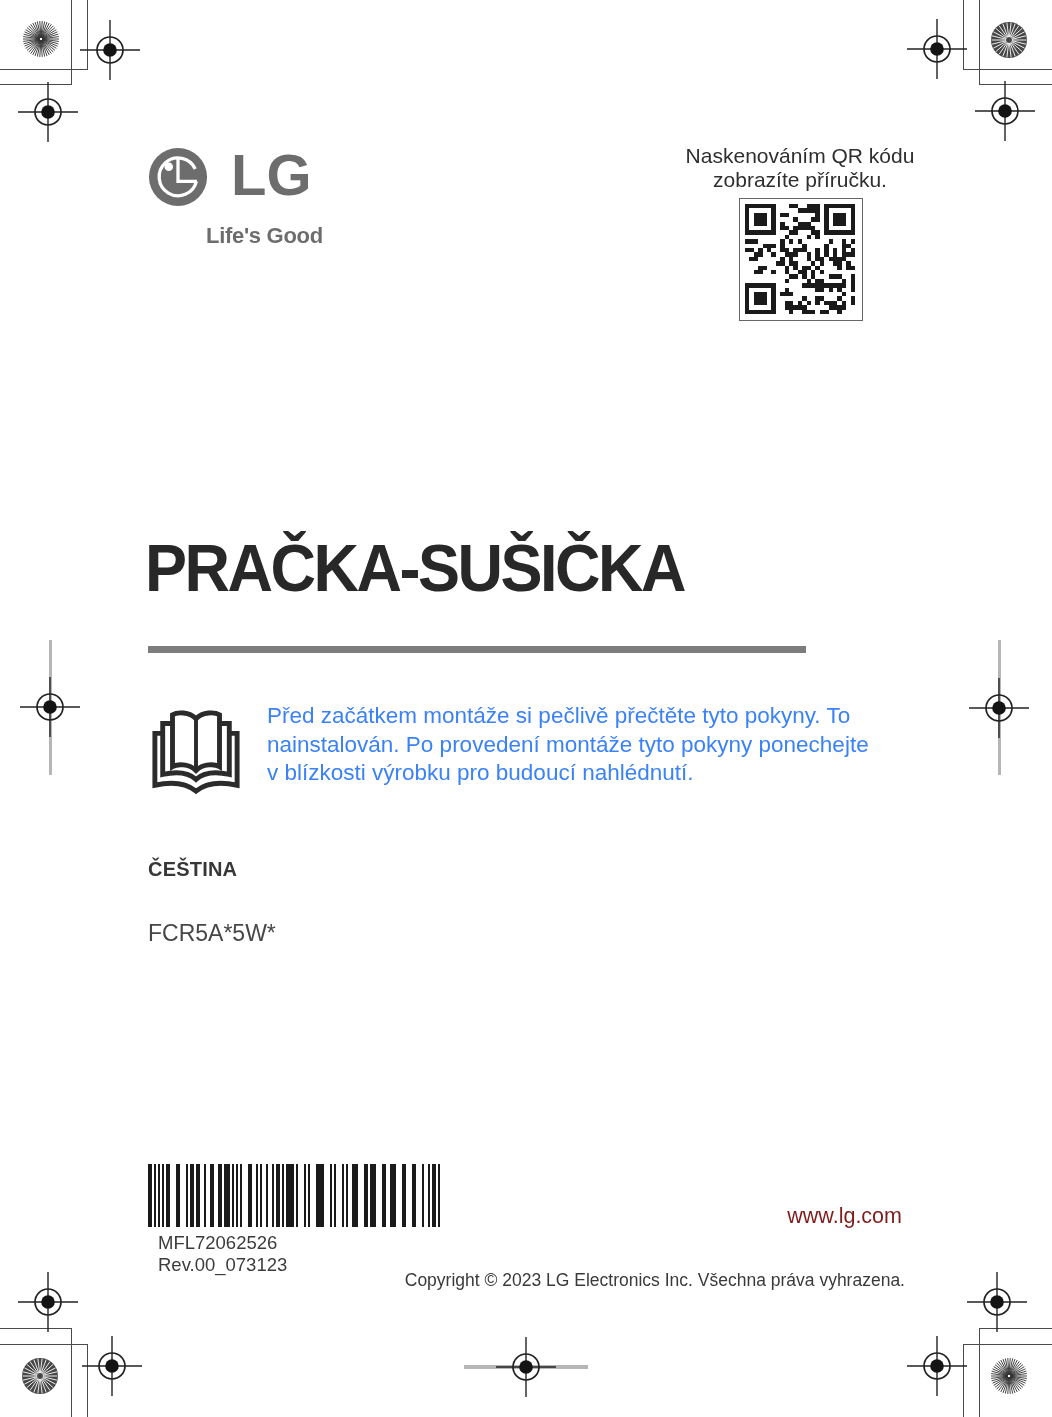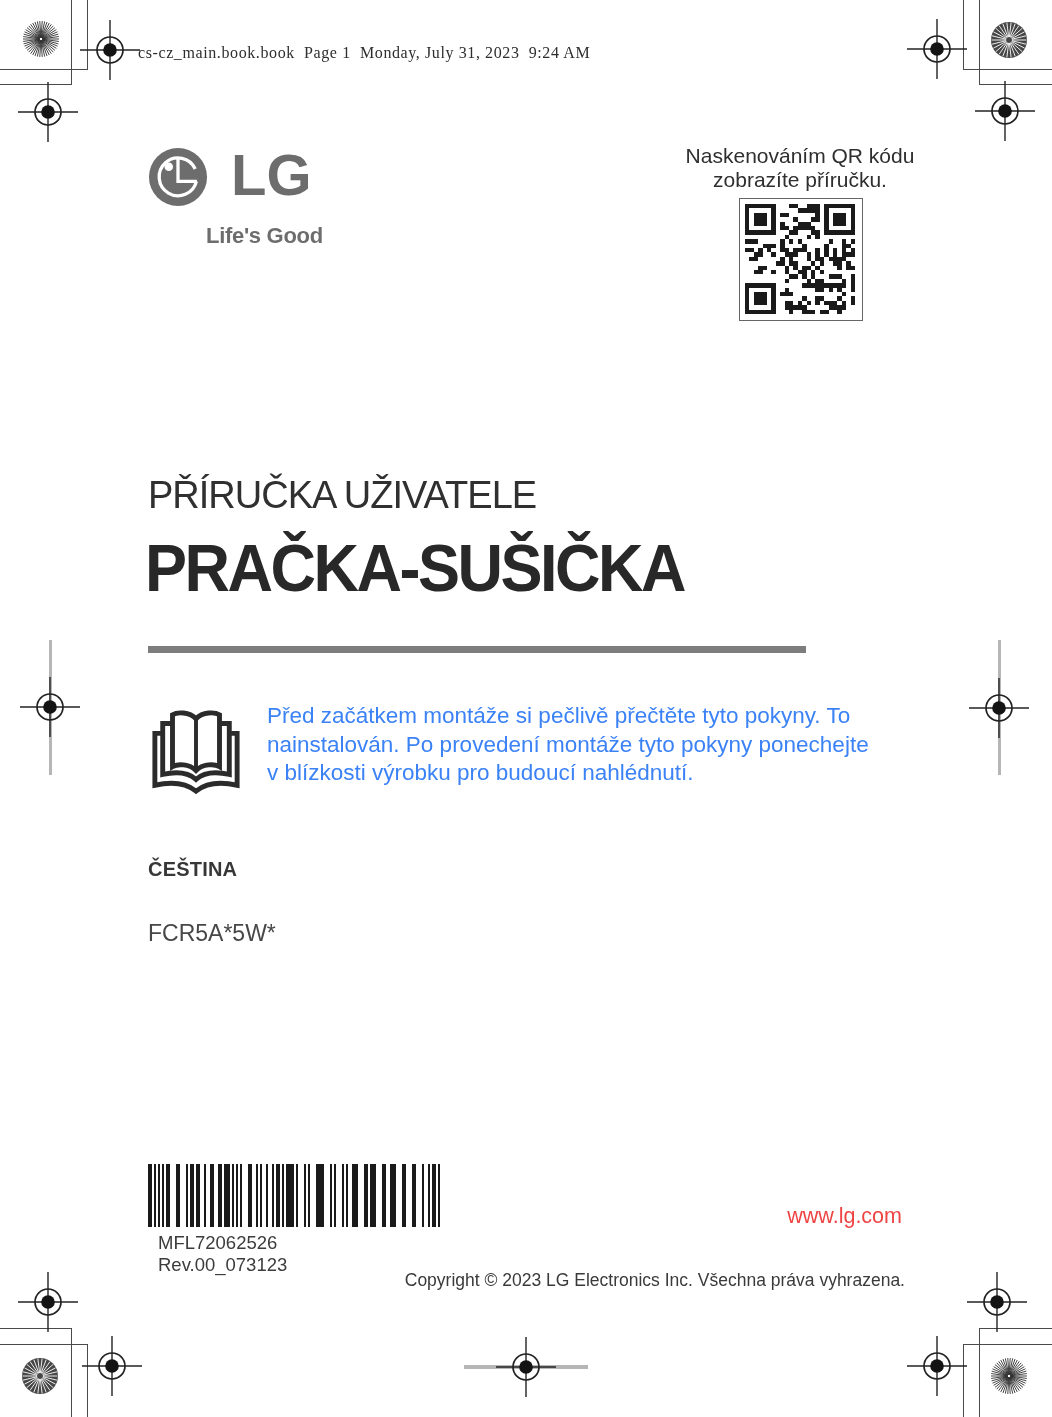--- a/index.html
+++ b/index.html
@@ -18,21 +18,21 @@
   .qr-box{position:absolute;left:739px;top:198px;width:112px;height:111px;
           border:1px solid #666;padding:5px;background:#fff;}
   .kicker{font-size:38px;font-weight:400;letter-spacing:-1px;color:#303030;white-space:nowrap;}
   .title{font-size:63px;font-weight:700;letter-spacing:-2.5px;color:#282828;white-space:nowrap;
          transform:scaleY(1.06);transform-origin:left top;}
   .rule{position:absolute;left:148px;top:646px;width:658px;height:7px;background:#7d7d7d;}
   .intro{font-size:22.5px;line-height:28.5px;color:#3b82f6;white-space:nowrap;}
   .lang{font-size:20px;font-weight:700;color:#373737;letter-spacing:0.2px;}
   .model{font-size:23px;font-weight:400;color:#474747;}
   .mfl{font-size:18.5px;line-height:22px;color:#3c3c3c;}
-  .web{font-size:21.5px;color:#ef4444;text-align:right;}
+  .web{font-size:21.5px;color:#7f1d1d;text-align:right;}
   .copy{font-size:17.5px;color:#3a3a3a;text-align:right;}
 </style>
 </head>
 <body>
 
 <div class="page">
 
   <div>
 
     <div class="mark-line" style="left:0;top:69px;width:88px;height:1.4px"></div>
@@ -275,21 +275,20 @@
         <line x1="0.87" y1="-1.23" x2="10.38" y2="-14.71" stroke="#2e2e2e" stroke-width="0.9"></line>
         <line x1="1.02" y1="-1.10" x2="12.29" y2="-13.16" stroke="#2e2e2e" stroke-width="0.9"></line>
         <line x1="1.16" y1="-0.95" x2="13.96" y2="-11.36" stroke="#2e2e2e" stroke-width="0.9"></line>
         <line x1="1.28" y1="-0.78" x2="15.38" y2="-9.35" stroke="#2e2e2e" stroke-width="0.9"></line>
         <line x1="1.38" y1="-0.60" x2="16.51" y2="-7.17" stroke="#2e2e2e" stroke-width="0.9"></line>
         <line x1="1.44" y1="-0.40" x2="17.33" y2="-4.86" stroke="#2e2e2e" stroke-width="0.9"></line>
         <line x1="1.49" y1="-0.20" x2="17.83" y2="-2.45" stroke="#2e2e2e" stroke-width="0.9"></line>
       </svg>
   </div>
 
-  <div class="abs header-line" style="left:138px;top:44px">cs-cz_main.book.book  Page 1  Monday, July 31, 2023  9:24 AM</div>
 
   <div>
     <svg class="abs" style="left:147px;top:146px" width="62" height="62" viewBox="0 0 64 64">
       <circle cx="32" cy="32" r="30" fill="#6d6d6d"></circle>
       <circle cx="22.5" cy="21.5" r="4.4" fill="#fff"></circle>
       <path d="M32 12.5 V36.5 H51.5" fill="none" stroke="#fff" stroke-width="3.4"></path>
       <path d="M51 36.5 A19.5 19.5 0 1 1 49.8 23.8" fill="none" stroke="#fff" stroke-width="3.4"></path>
     </svg>
     <div class="abs wordmark" style="left:231px;top:144px">LG</div>
     <div class="abs tagline" style="left:206px;top:211px">Life's Good</div>
@@ -578,21 +577,20 @@
         <rect x="10" y="24" width="1" height="1" fill="#1a1a1a"></rect>
         <rect x="13" y="24" width="1" height="1" fill="#1a1a1a"></rect>
         <rect x="14" y="24" width="1" height="1" fill="#1a1a1a"></rect>
         <rect x="15" y="24" width="1" height="1" fill="#1a1a1a"></rect>
         <rect x="17" y="24" width="1" height="1" fill="#1a1a1a"></rect>
         <rect x="18" y="24" width="1" height="1" fill="#1a1a1a"></rect>
         <rect x="21" y="24" width="1" height="1" fill="#1a1a1a"></rect>
       </svg>
   </div>
 
-  <div class="abs kicker" style="left:148px;top:474px">PŘÍRUČKA UŽIVATELE</div>
   <div class="abs title" style="left:145px;top:530px">PRAČKA-SUŠIČKA</div>
   <div class="rule"></div>
 
   <svg class="abs" style="left:149px;top:700px" width="94" height="100" viewBox="0 0 96 96">
     <g fill="#fff" stroke="#2b2b2b" stroke-width="5" stroke-linejoin="miter">
       <path d="M14,31 H6 V84 C24,80 38,82 48,90 C58,82 72,80 90,84 V31 H82"></path>
       <path d="M24,21 H14 V73 C27,70 40,71 48,78 C56,71 69,70 82,73 V21 H72"></path>
       <path d="M48,16 C41,9 29,9 24,12 V65 C29,62 41,62 48,69 C55,62 67,62 72,65 V12 C67,9 55,9 48,16 Z"></path>
       <path d="M48,16 V69" fill="none" stroke-width="4"></path>
     </g>

